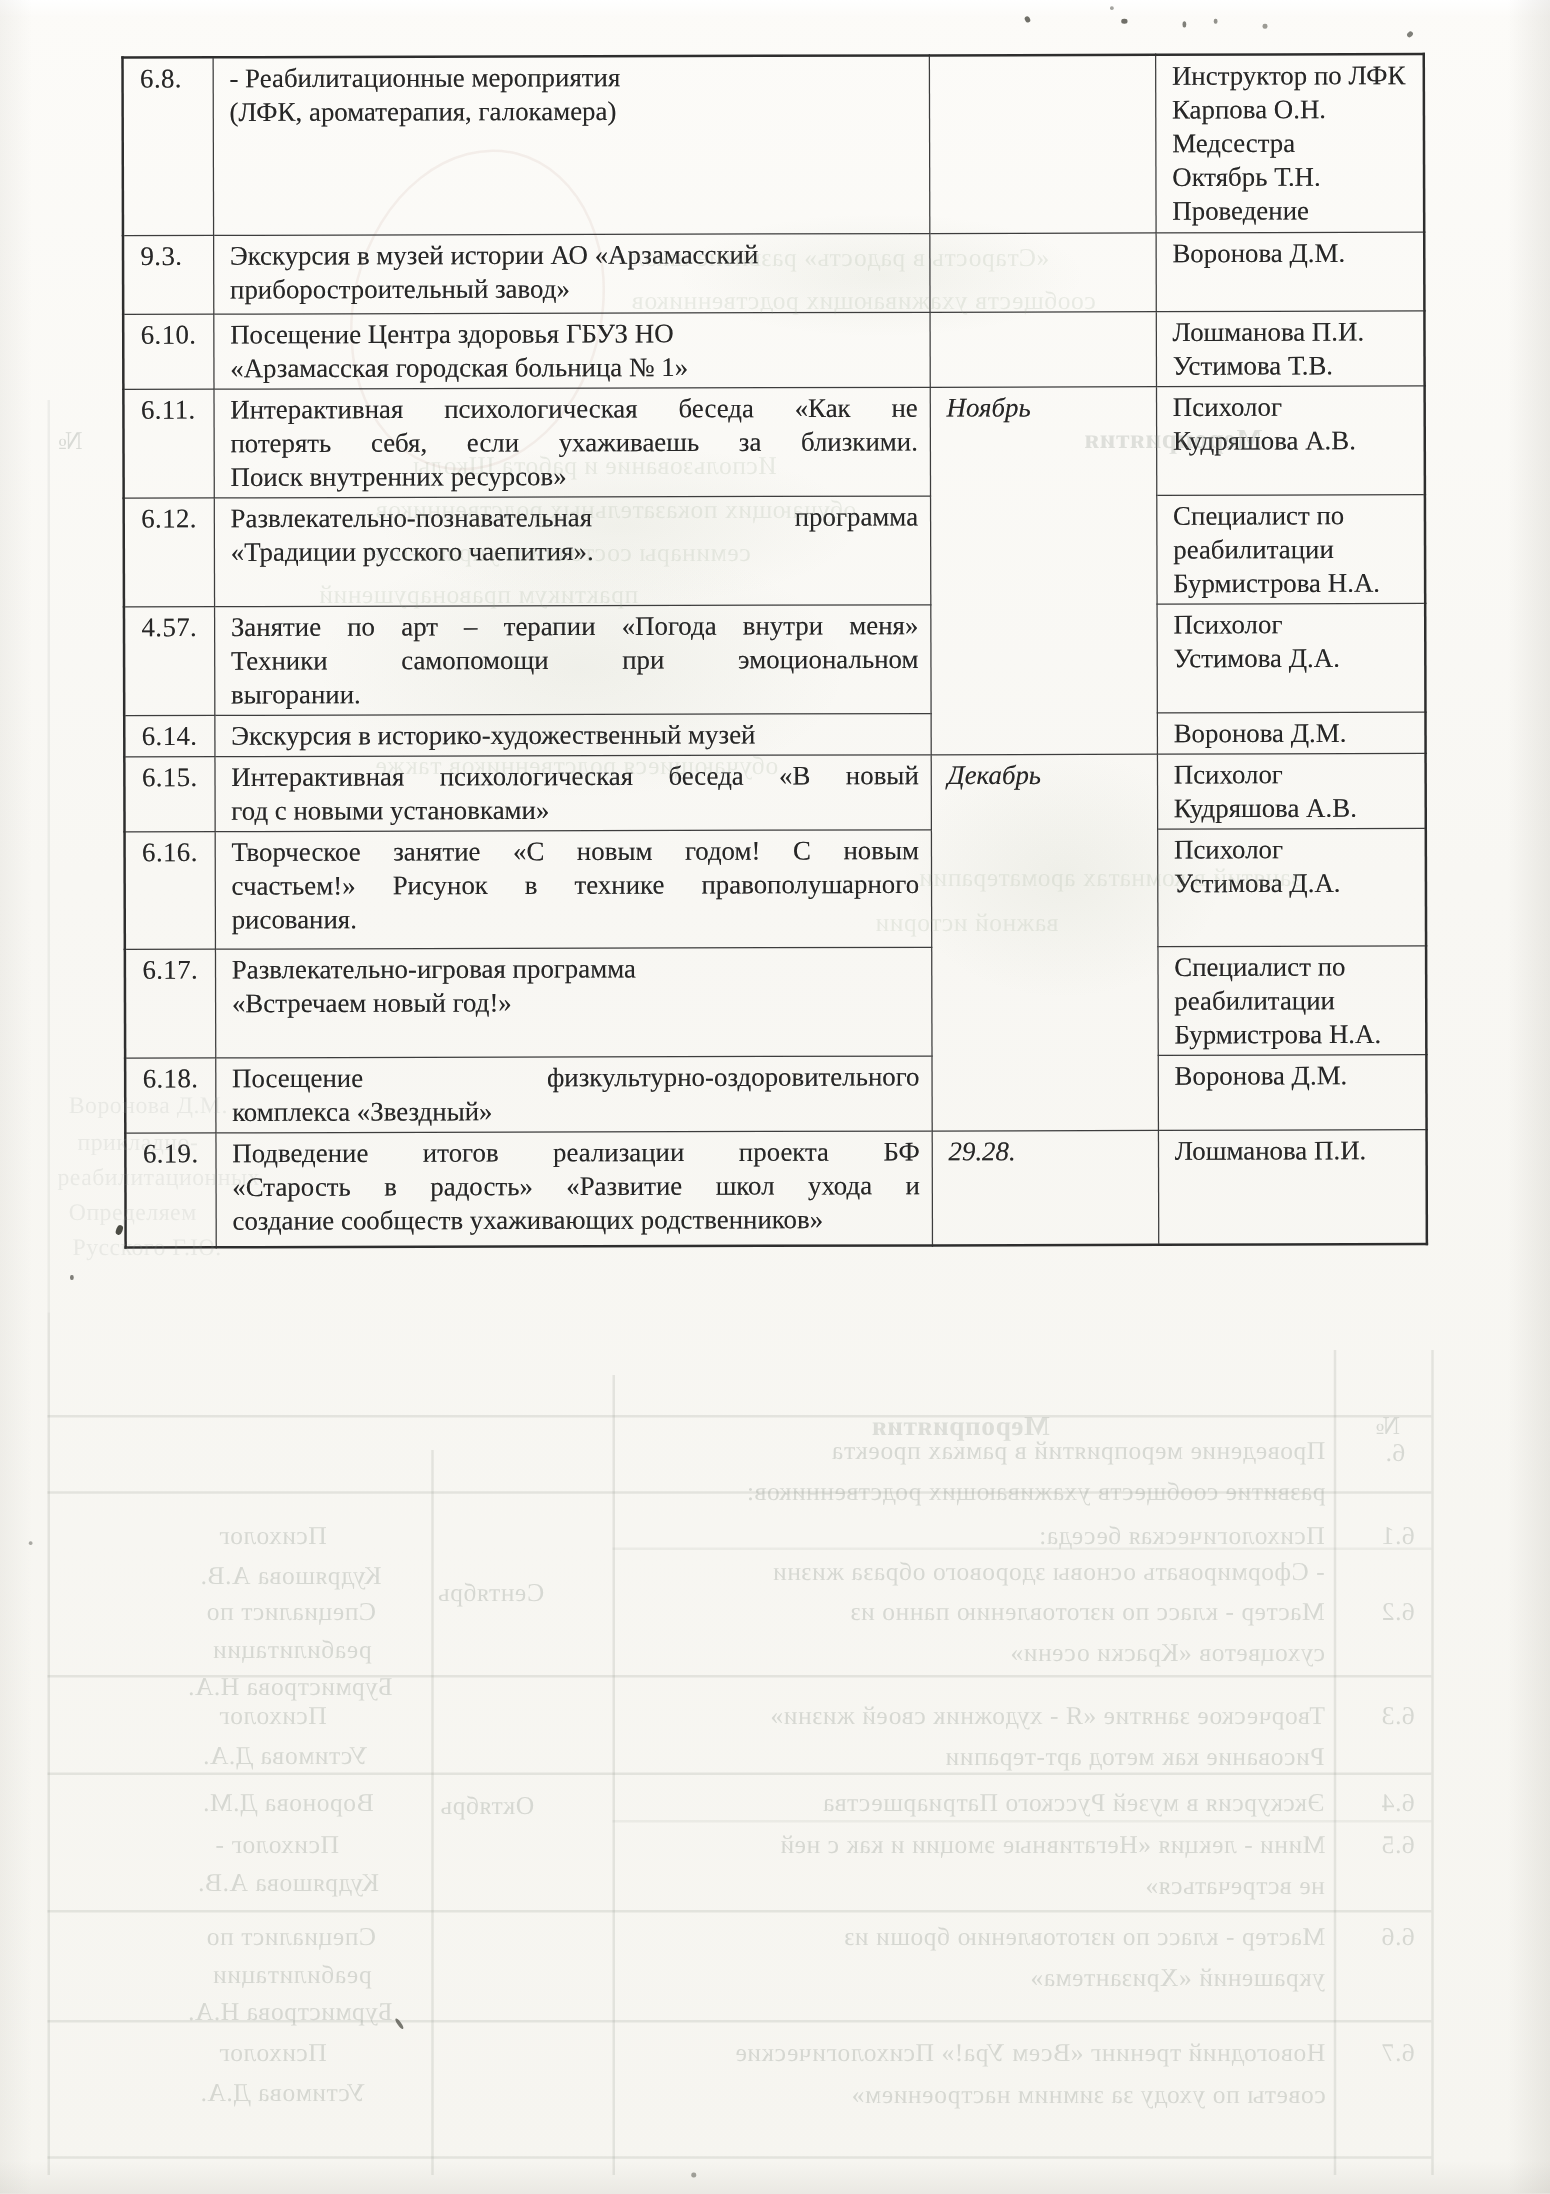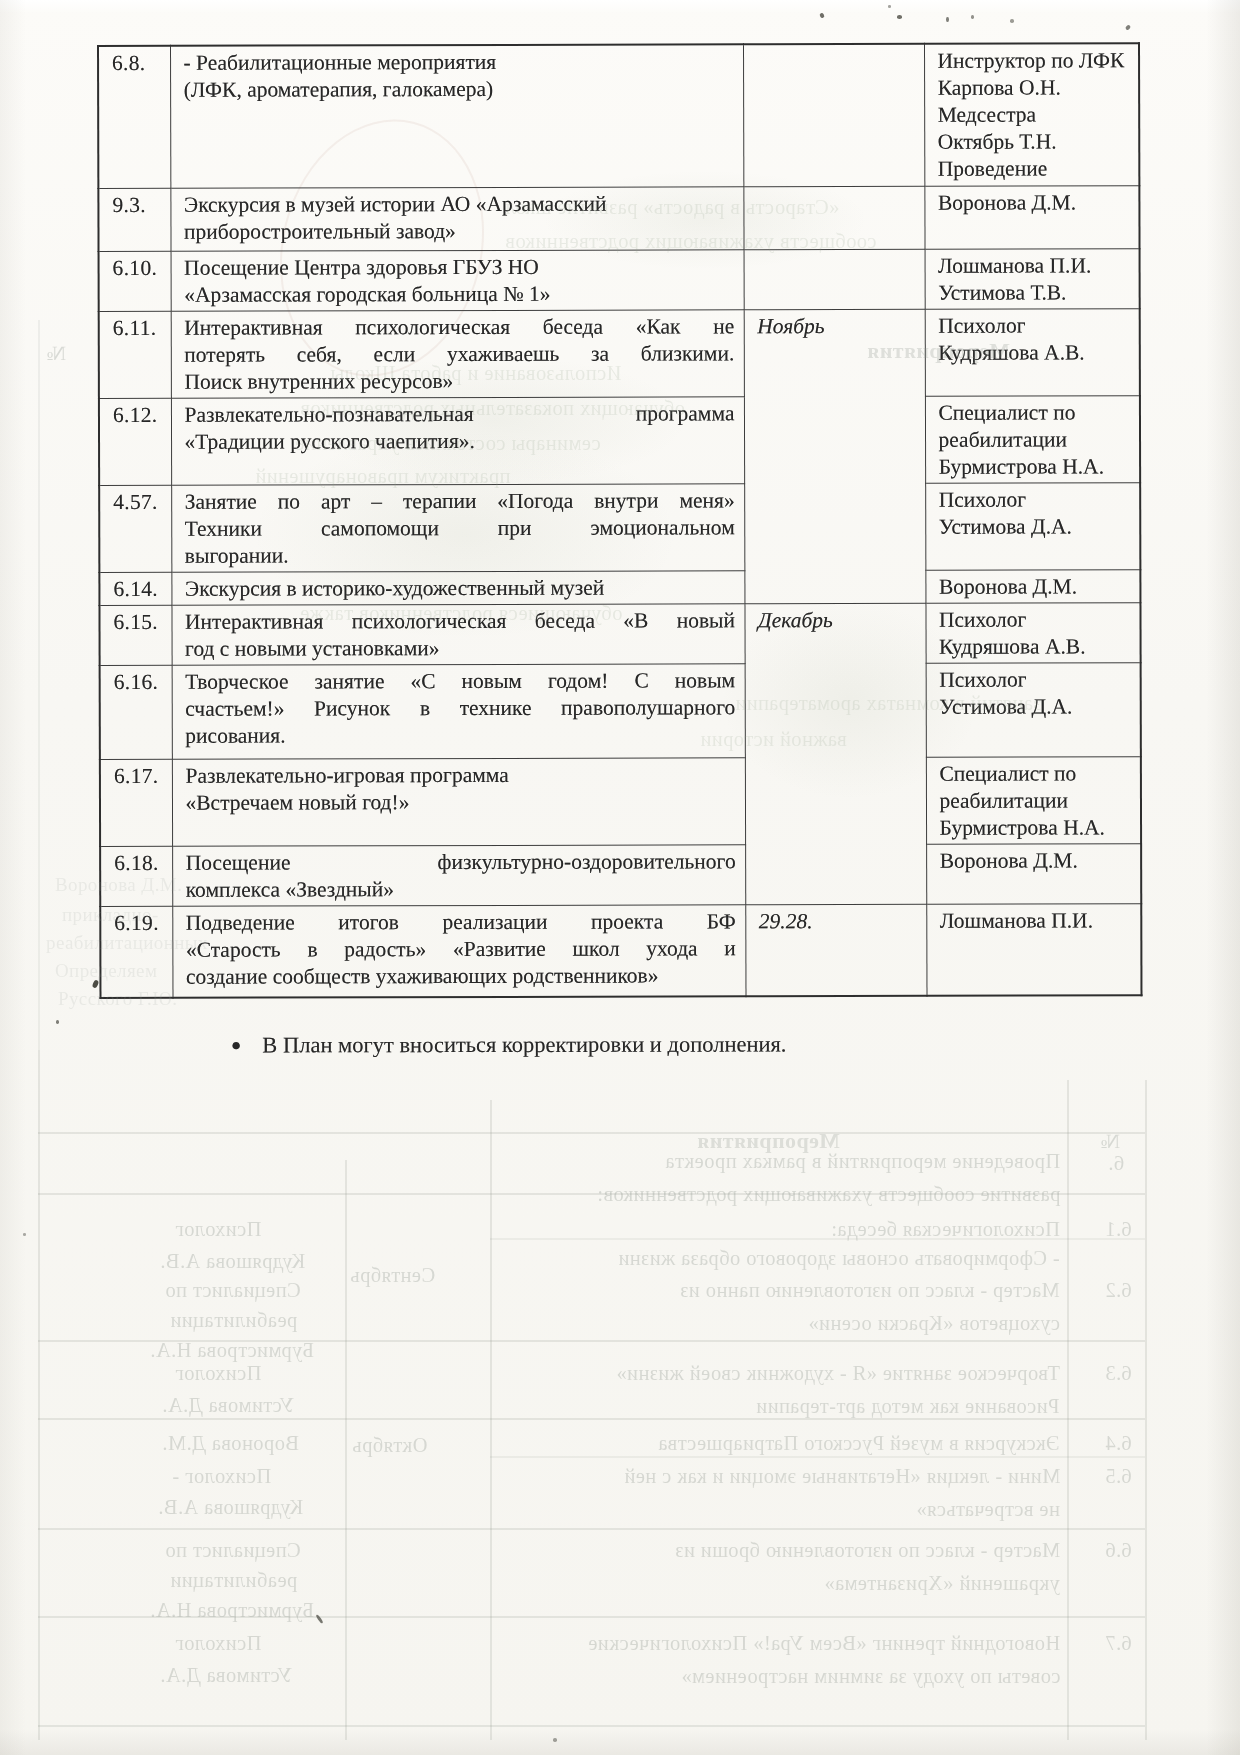--- a/index.html
+++ b/index.html
@@ -226,23 +226,20 @@
             <div class="tl">создание сообществ ухаживающих родственников»</div>
           </td>
           <td class="month">29.28.</td>
           <td class="resp">
             <div>Лошманова П.И.</div>
           </td>
         </tr>
       </tbody>
   </table>
 
-  <div class="note">
-    <span class="bullet">●</span><span>В План могут вноситься корректировки и дополнения.</span>
-  </div>
 
   <div id="bleed-layer">
       <div class="bleed hdr" style="right: 230px; top: 338px;">Мероприятия</div>
       <div class="bleed" style="left: 46px; top: 340px;">№</div>
       <div class="bleed g" style="left: 505px; top: 194px;">«Старость в радость» развитие школ</div>
       <div class="bleed g" style="left: 505px; top: 228px;">сообществ ухаживающих родственников</div>
       <div class="bleed g" style="left: 330px; top: 360px;">Использование и работа Школы</div>
       <div class="bleed g" style="left: 300px; top: 395px;">обучающих показательных родственников</div>
       <div class="bleed g" style="left: 295px; top: 430px;">семинары состоялись управление</div>
       <div class="bleed g" style="left: 255px; top: 463px;">практикум правонарушений</div>

